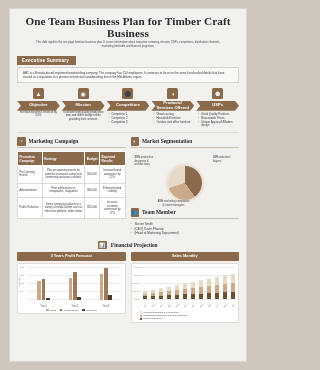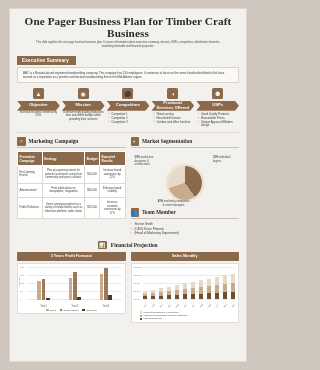--- a/index.html
+++ b/index.html
@@ -110,21 +110,21 @@
   .sxl { position: absolute; bottom: 0; left: 9px; right: 1px; display: flex; justify-content: space-between; }
   .sxl span { font-size: 2.1px; color: #777; transform: rotate(-45deg); transform-origin: left top; width: 4.4px; }
   .lg2 { margin-top: 3px; padding-left: 6px; }
   .lg2 span { font-size: 2.4px; color: #444; display: flex; align-items: center; gap: 1.5px; line-height: 3.4px; }
 </style>
 </head>
 <body>
 
 <div class="page">
 
-  <div class="title">One Pager Business Plan for Timber Craft Business</div>
+  <div class="title">One Team Business Plan for Timber Craft Business</div>
   <div class="subtitle">This slide signifies the one page furniture business plan. It covers information about executive summary, mission, USPs, competitors, distribution channels, marketing timetable and financial projection.</div>
 
   <div class="sec-bar">Executive Summary</div>
   <div class="exec-box">
     <div class="exec-txt">ABC is a Nevada-based registered woodworking company. The company has 150 employees. It continues to focus on the same handcrafted details that have earned us a reputation as a premier architectural woodworking firm in the Mid-Atlantic region.</div>
   </div>
 
   <div class="arrow-row">
     <div class="col">
       <div class="ico">▲</div>

